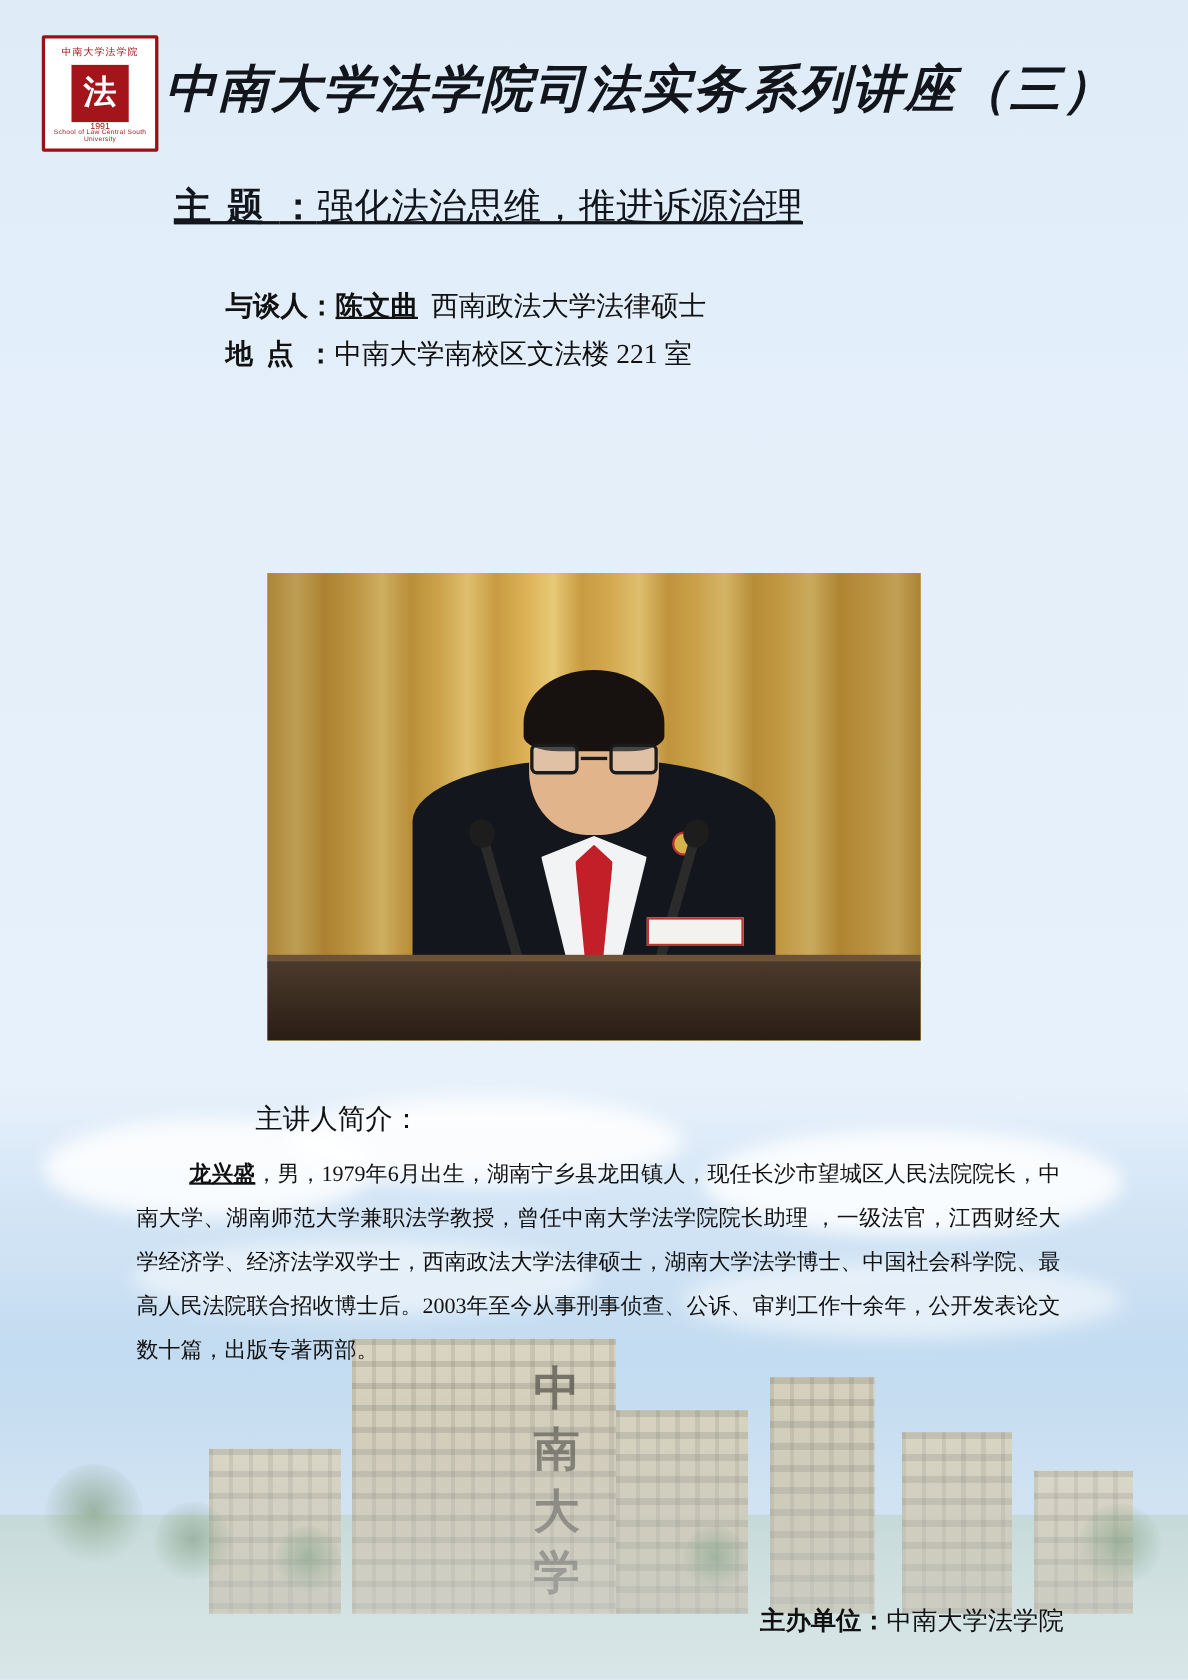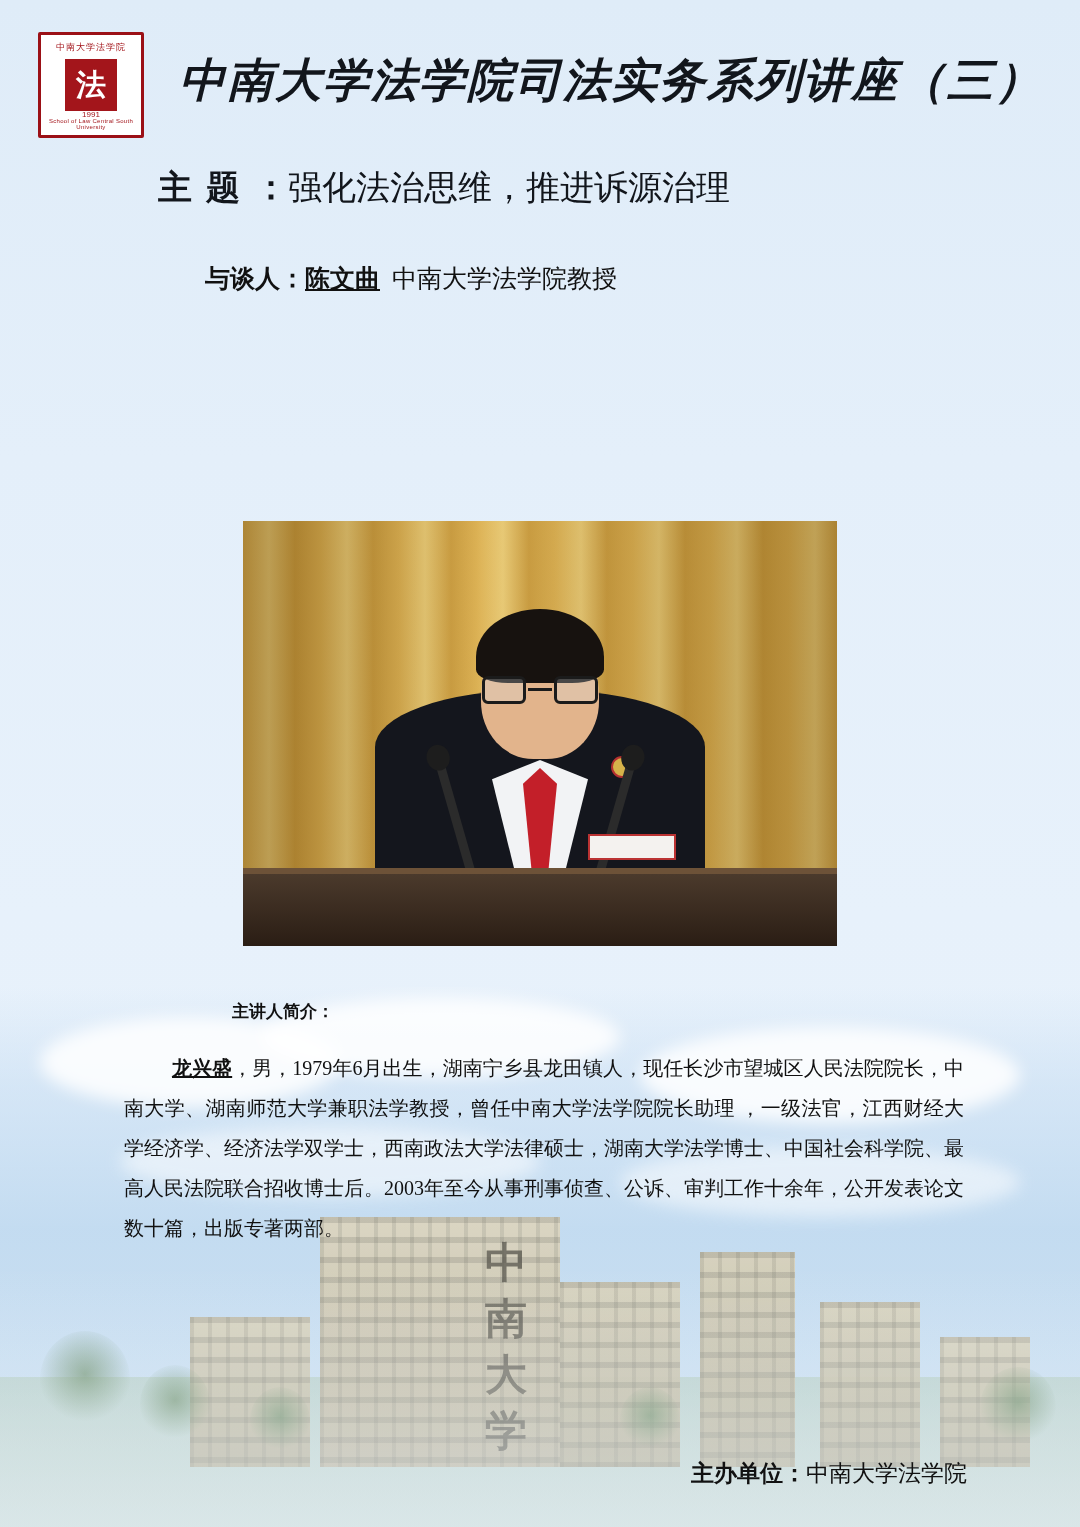--- a/index.html
+++ b/index.html
@@ -97,31 +97,31 @@
     left: 150px;
     top: 26px;
     width: 900px;
     font-family: "DejaVu Serif", serif;
     font-weight: bold;
     font-style: italic;
     font-size: 46px;
     color: #12161c;
     letter-spacing: 2px;
     white-space: nowrap;
-    margin-left: 29px;
   }
 
   
   .subject {
     position: absolute;
     left: 158px;
     top: 165px;
     font-size: 34px;
     color: #12161c;
     white-space: nowrap;
+    text-decoration: underline;
   }
   .subject .label {
     font-weight: bold;
     letter-spacing: 14px;
   }
   .subject .colon {
     font-weight: bold;
   }
   .subject .value {
     font-family: "Liberation Serif", serif;
@@ -401,22 +401,22 @@
     position: absolute;
     left: 0; bottom: 0; width: 100%; height: 260px;
     background: linear-gradient(180deg, rgba(235,243,250,0) 0%, rgba(232,241,250,.35) 60%, rgba(230,240,250,.55) 100%);
   }
 
   
   .bio-title {
     position: absolute;
     left: 232px;
     top: 1000px;
-    font-size: 17px;
-    font-weight: bold;
+    font-size: 25px;
+    font-weight: normal;
     color: #111;
     white-space: nowrap;
   }
   .bio-body {
     position: absolute;
     left: 124px;
     top: 1048px;
     width: 840px;
     font-size: 20px;
     line-height: 40px;
@@ -457,21 +457,24 @@
     </div>
     <div class="main-title">中南大学法学院司法实务系列讲座（三）</div>
   </div>
 
   <div class="subject">
     <span class="label">主题</span><span class="colon">：</span><span class="value">强化法治思维，推进诉源治理</span>
   </div>
 
   <div class="info">
     <div class="info-row">
-      <span class="k">与谈人</span><span class="k">：</span><span class="name">陈文曲</span><span class="v">中南大学法学院教授</span>
+      <span class="k">与谈人</span><span class="k">：</span><span class="name">陈文曲</span><span class="v">西南政法大学法律硕士</span>
+    </div>
+    <div class="info-row">
+      <span class="k spaced">地点</span><span class="k">：</span><span class="v">中南大学南校区文法楼 221 室</span>
     </div>
   </div>
 
   <div class="photo" title="speaker photo">
     <div class="curtain"></div>
     <div class="curtain-shadow"></div>
     <div class="suit"></div>
     <div class="shirt"></div>
     <div class="tie"></div>
     <div class="badge-pin"></div>

